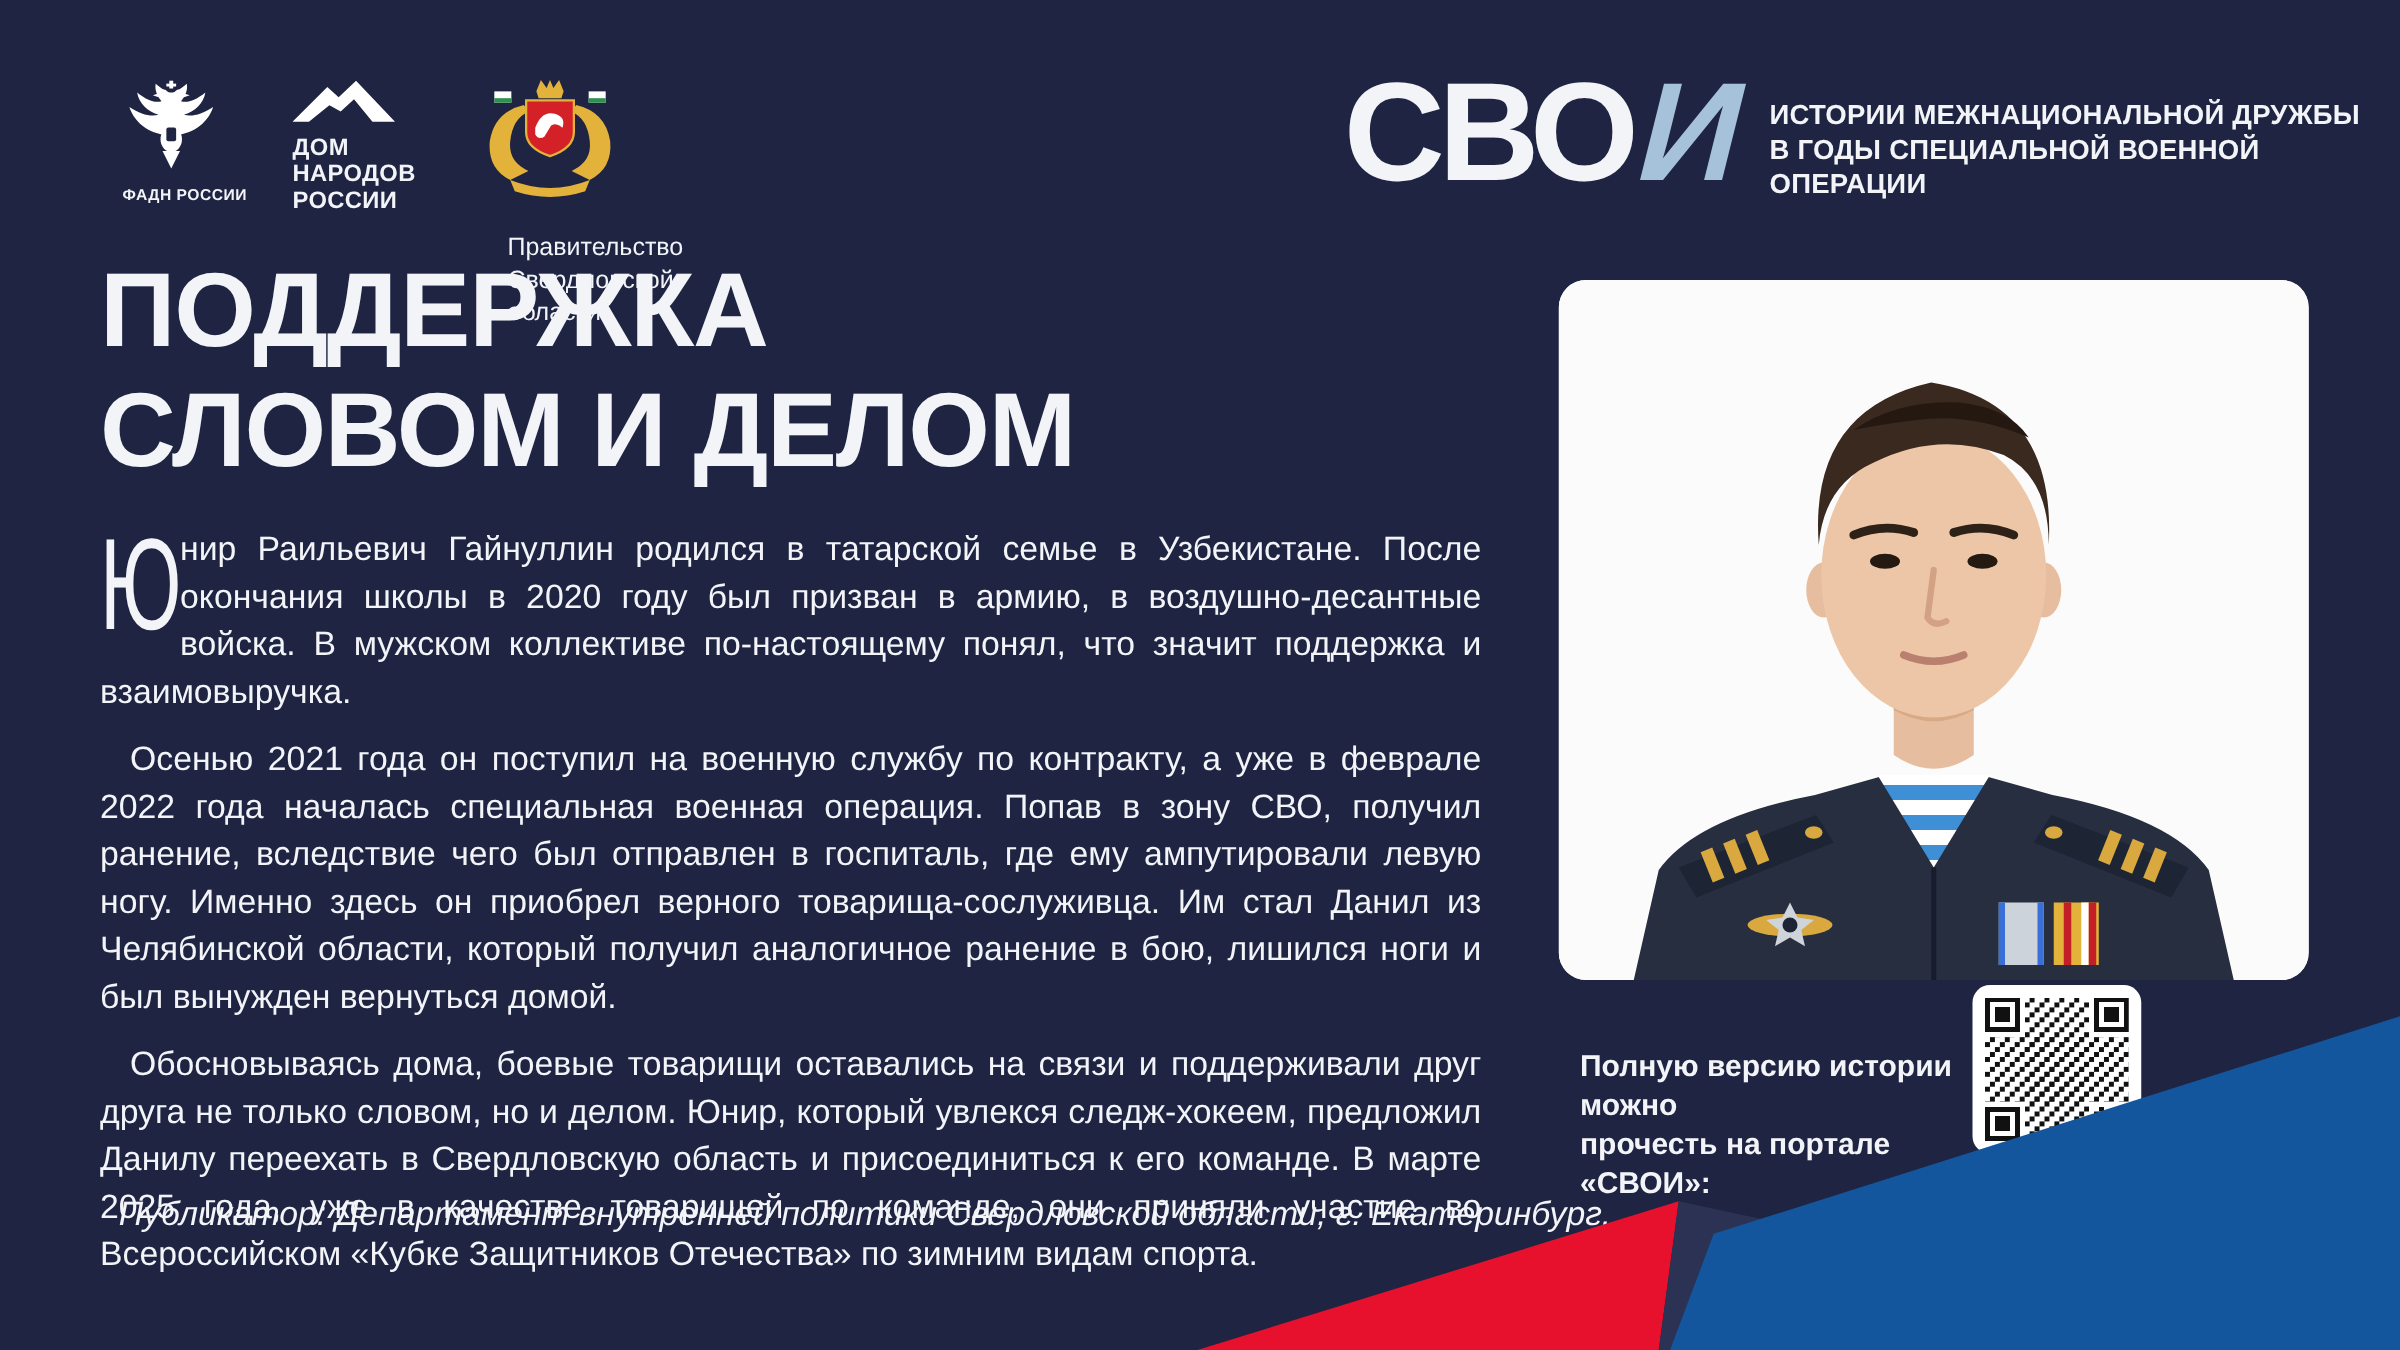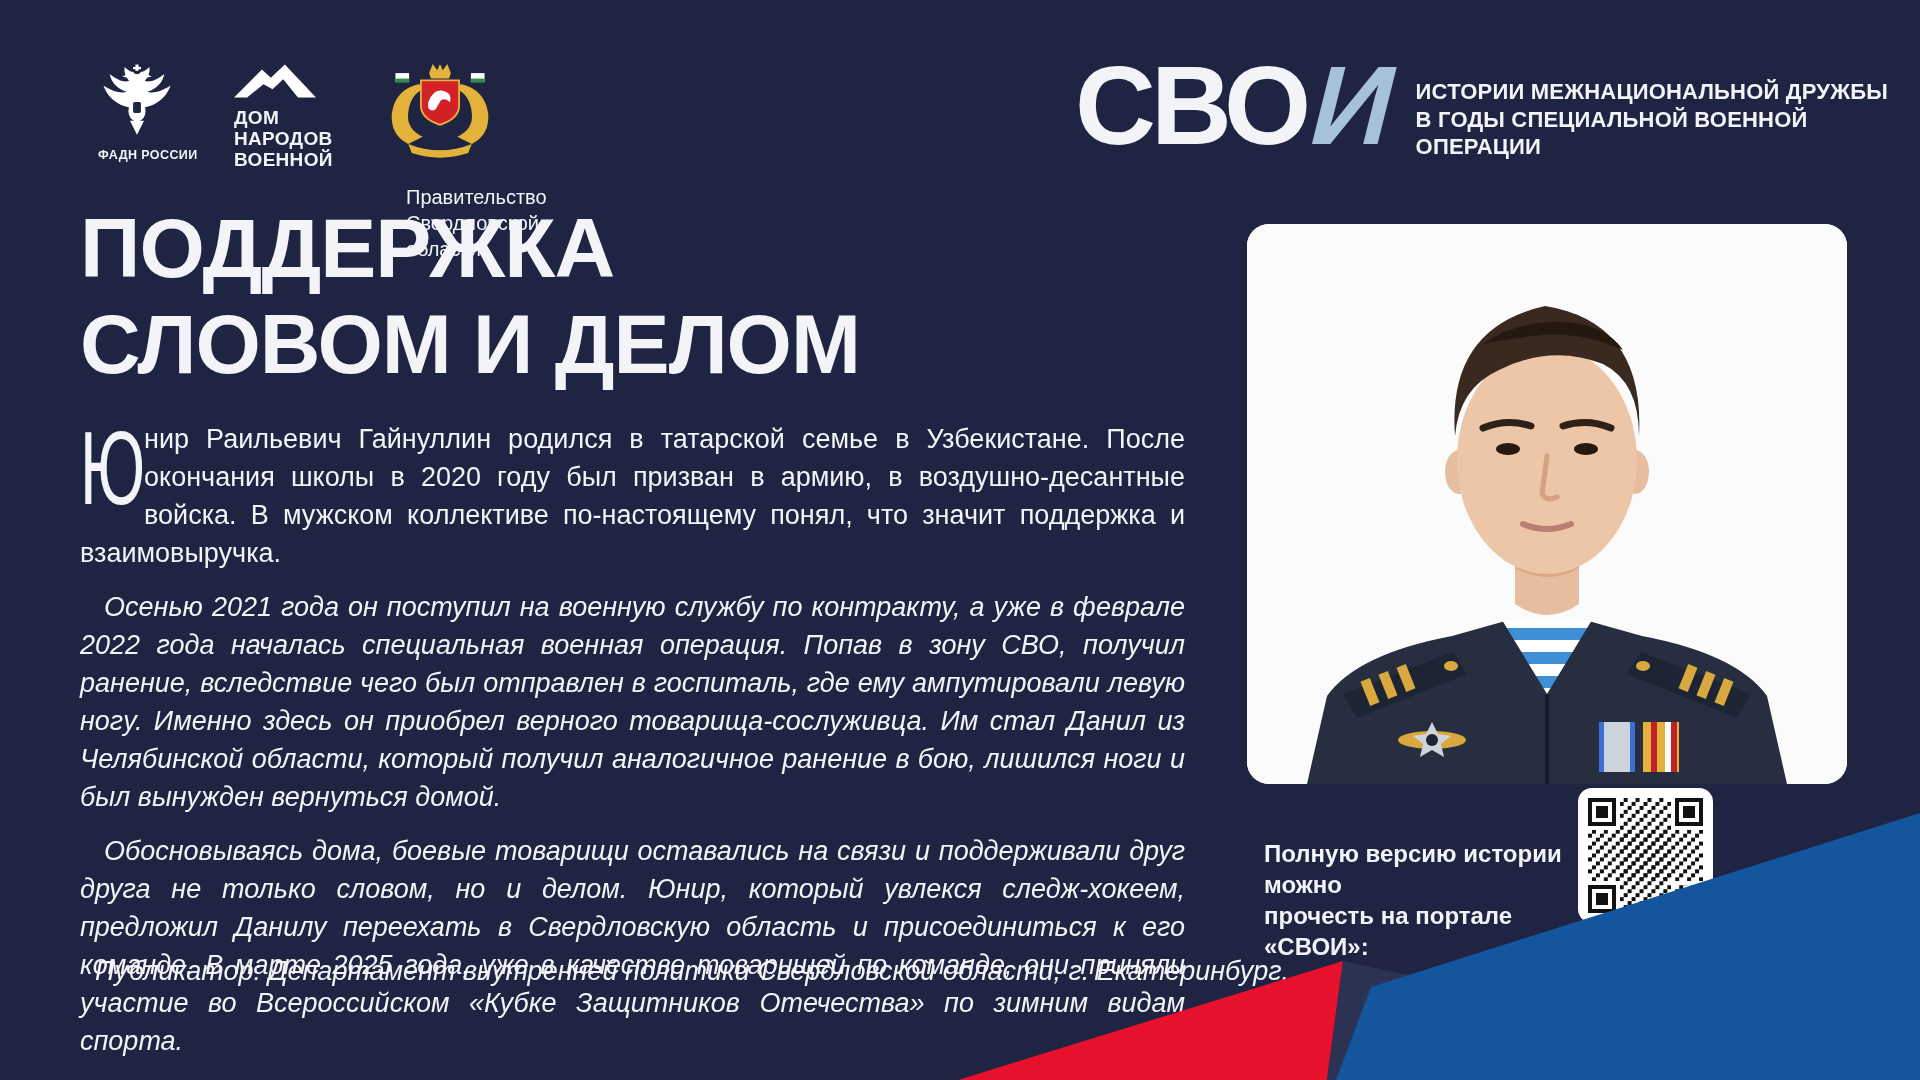--- a/index.html
+++ b/index.html
@@ -19,21 +19,21 @@
   .logo-sverd .caption{font-size:20px;font-weight:400;line-height:26px;margin-left:26px;margin-top:16px;}
   
   .brand{position:absolute;left:1075px;top:56px;display:flex;align-items:flex-start;}
   .brand-word{font-size:112px;font-weight:800;line-height:100px;letter-spacing:-5px;white-space:nowrap;}
   .brand-word .blue{display:inline-block;transform:skewX(-14deg);margin-left:8px;}
   .brand-tagline{margin-left:26px;margin-top:22px;font-size:22px;font-weight:700;line-height:27.5px;letter-spacing:.2px;}
   
   .headline{position:absolute;left:80px;top:200px;font-size:84px;font-weight:800;line-height:96px;letter-spacing:-1px;}
   .body-copy{position:absolute;left:80px;top:420px;width:1105px;font-size:27px;line-height:38px;}
   .body-copy p{margin:0 0 16px 0;text-align:justify;}
-  .body-copy p.indented{text-indent:24px;font-style:italic;}
+  .body-copy p.indented{text-indent:24px;}
   .dropcap{
     float:left;width:56px;height:100px;margin-right:8px;
     font-size:104px;line-height:96px;font-weight:400;overflow:visible;
   }
   .dropcap span{display:inline-block;transform:scaleX(.62);transform-origin:0 0;}
   .publisher{position:absolute;left:95px;top:956px;font-size:27px;font-style:italic;font-weight:400;}
   
   .photo-card{
     position:absolute;left:1247px;top:224px;width:600px;height:560px;
     background:#ffffff;border-radius:22px;overflow:hidden;
@@ -75,21 +75,21 @@
 
     <div class="logo-dom">
       <span>
         <svg width="82" height="34" viewBox="0 0 100 40" fill="#ffffff">
           <polygon points="0,40 34,6 45,16 62,0 100,40 78,40 60,18 47,30 36,24 16,40"></polygon>
         </svg>
       </span>
       <div class="lines">
         <div>ДОМ</div>
         <div>НАРОДОВ</div>
-        <div>ВОЕННОЙ</div>
+        <div>РОССИИ</div>
       </div>
     </div>
 
     <div class="logo-sverd">
       <span>
         <svg width="120" height="100" viewBox="0 0 130 110">
           <g fill="#e3b23a">
             <path d="M42 22 Q16 28 12 54 Q10 78 30 88 L46 80 Q28 72 30 54 Q32 34 46 28 Z"></path>
             <path d="M88 22 Q114 28 118 54 Q120 78 100 88 L84 80 Q102 72 100 54 Q98 34 84 28 Z"></path>
             <path d="M30 88 Q65 102 100 88 L96 98 Q65 108 34 98 Z"></path>

